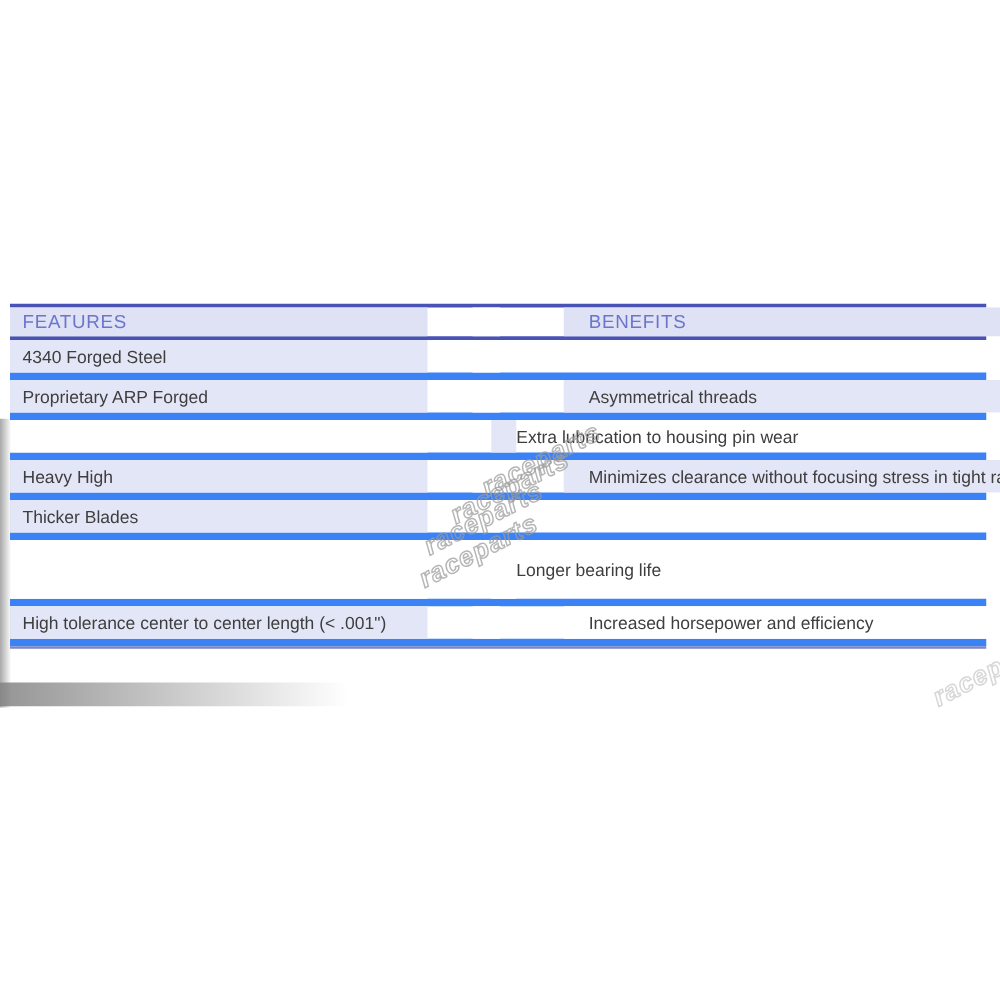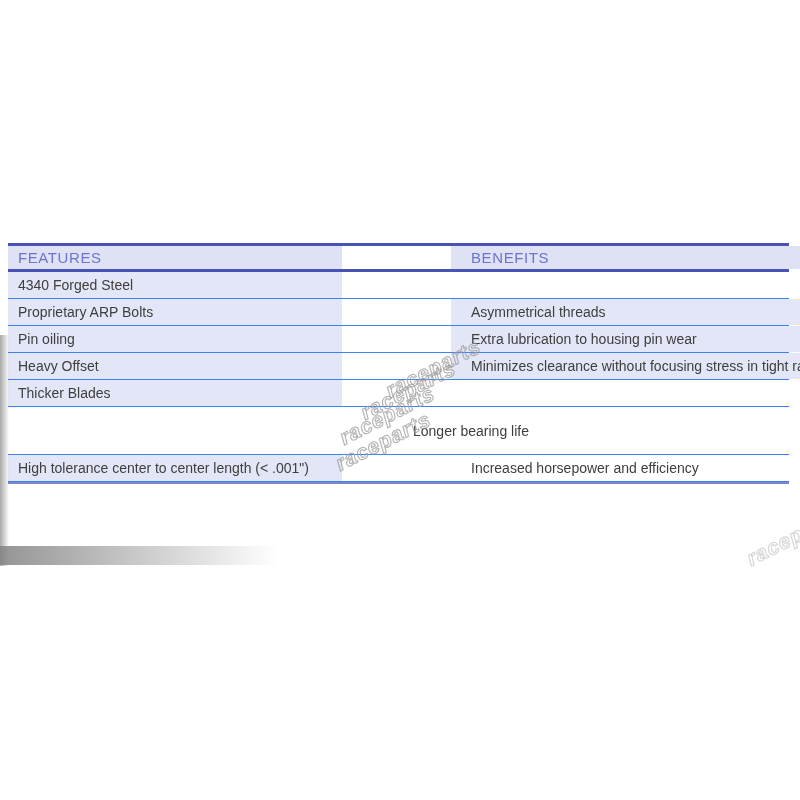--- a/index.html
+++ b/index.html
@@ -14,21 +14,21 @@
     position:absolute;left:8px;top:243px;width:781px;
   }
   .rule-thick{height:3px;background:#4952b5;}
   .rule-bottom{height:2px;background:#7d86c8;}
   .trow{
     display:grid;
     grid-template-columns:334px 22px 425px;
     align-items:stretch;
     gap:36px;
   }
-  .trow.sep{border-bottom:1px solid #3b82f6;}
+  .trow.sep{border-bottom:6px solid #3b82f6;}
   .cell{
     display:flex;align-items:center;
     font-size:14px;line-height:20px;color:#3e3e3e;
     white-space:pre;overflow:visible;
   }
   .cell.left{background:#e3e6f6;padding-left:10px;}
   .cell.right{background:#e3e6f6;padding-left:20px;margin-left:15px;}
   .cell.right.plain{background:#ffffff;}
   .gutter{background:#ffffff;}
   .hrow{height:23px;}
@@ -68,31 +68,30 @@
     <div class="gutter"></div>
     <div class="cell right">BENEFITS</div>
   </div>
   <div class="rule-thick"></div>
   <div id="rows">
       <div class="trow sep" style="height: 26px;">
         <div class="cell left">4340 Forged Steel</div>
         <div class="gutter"></div>
       </div>
       <div class="trow sep" style="height: 26px;">
-        <div class="cell left">Proprietary ARP Bolts</div>
+        <div class="cell left">Proprietary ARP Forged</div>
         <div class="gutter"></div>
         <div class="cell right">Asymmetrical threads</div>
       </div>
       <div class="trow sep" style="height: 26px;">
-        <div class="cell left">Pin oiling</div>
         <div class="gutter"></div>
         <div class="cell right">Extra lubrication to housing pin wear</div>
       </div>
       <div class="trow sep" style="height: 26px;">
-        <div class="cell left">Heavy Offset</div>
+        <div class="cell left">Heavy High</div>
         <div class="gutter"></div>
         <div class="cell right">Minimizes clearance without focusing stress in tight radii</div>
       </div>
       <div class="trow sep" style="height: 26px;">
         <div class="cell left">Thicker Blades</div>
         <div class="gutter"></div>
       </div>
       <div class="trow sep" style="height: 47px;">
         <div class="gutter"></div>
         <div class="cell right plain">Longer bearing life</div>

